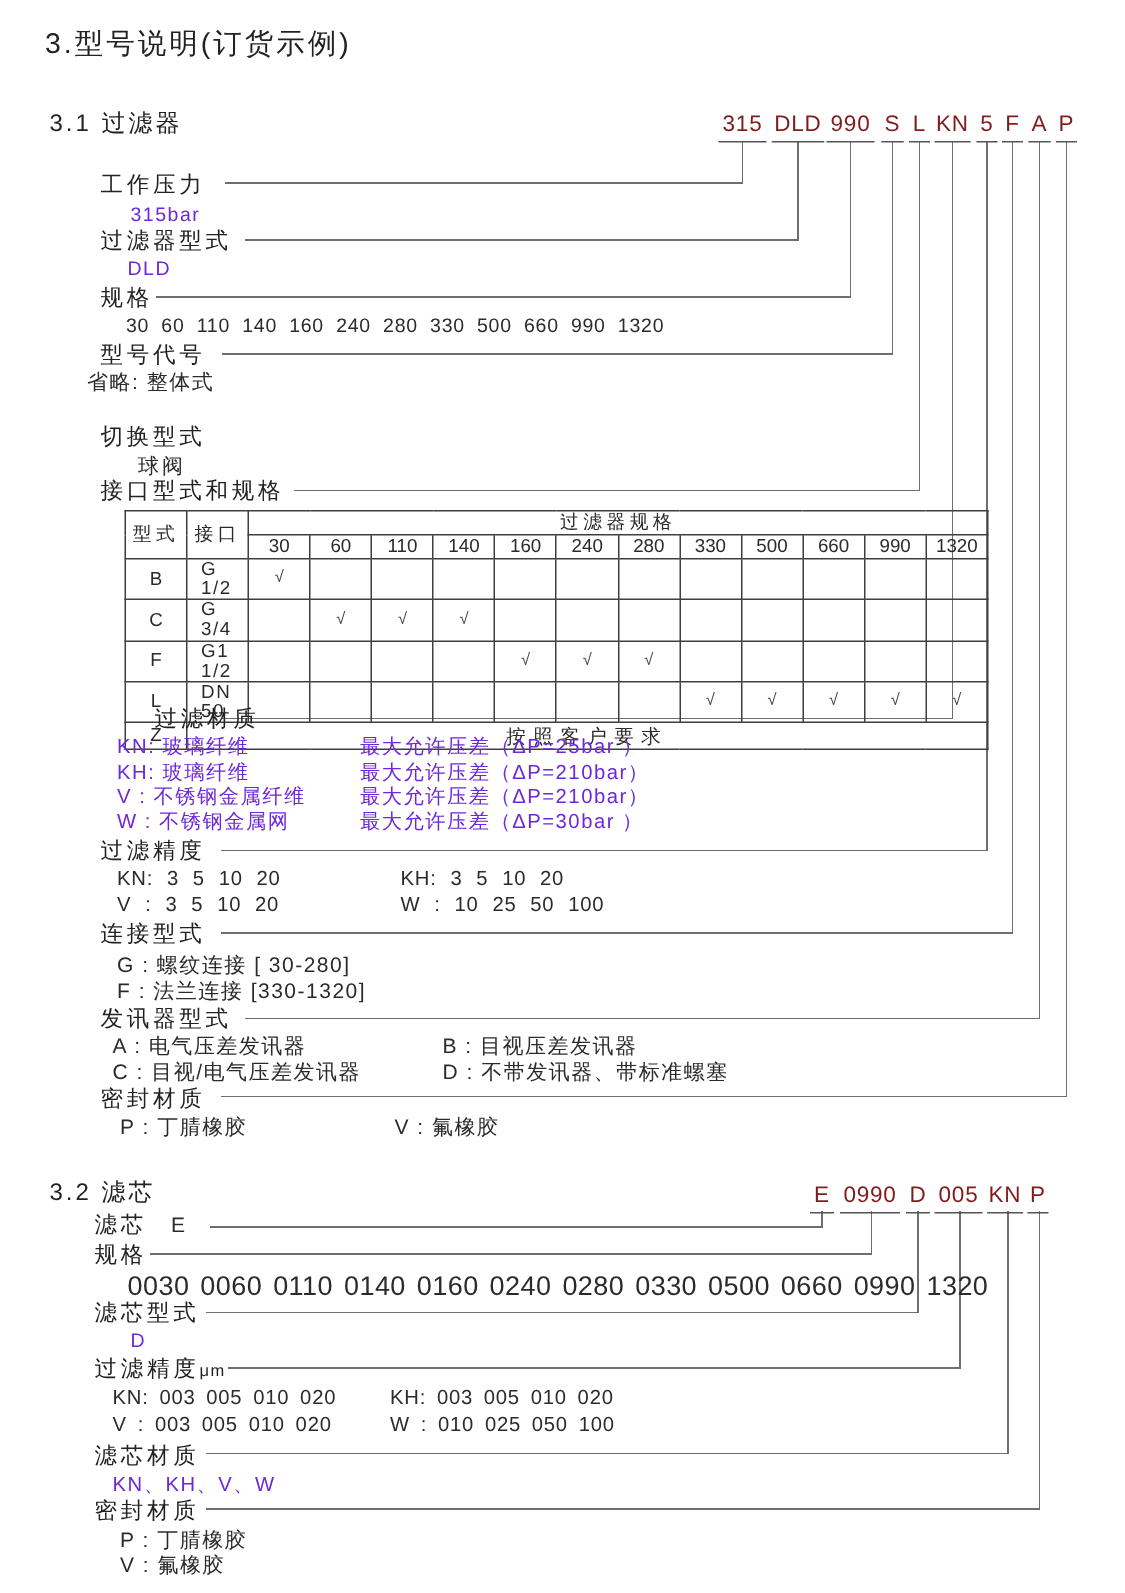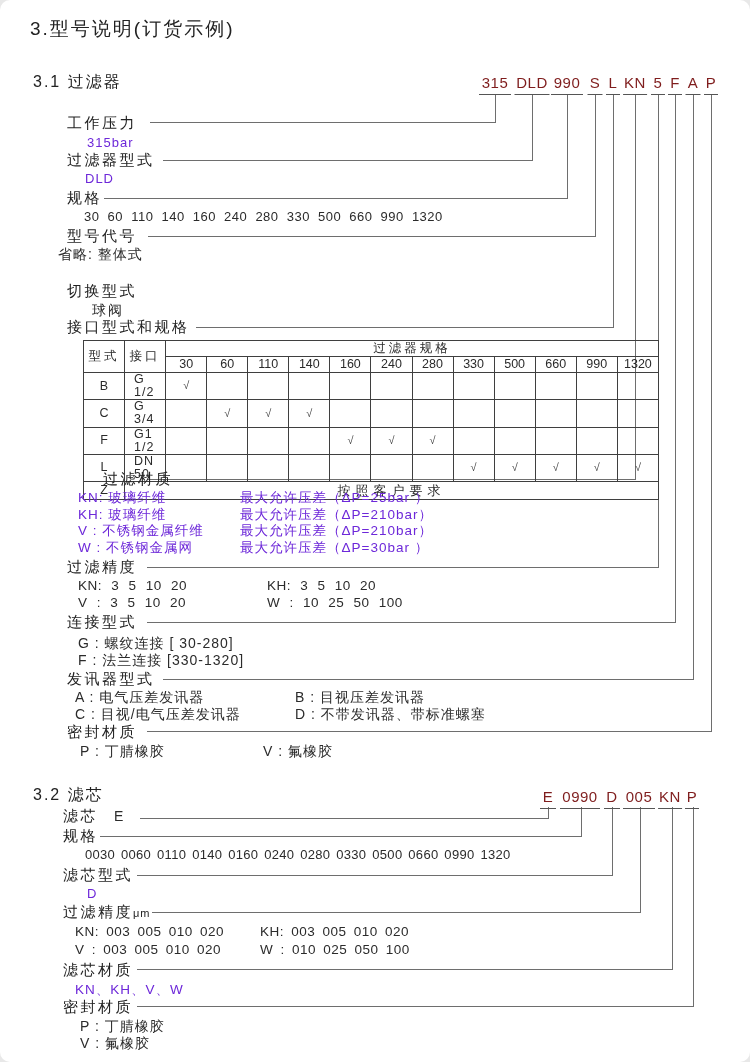--- a/index.html
+++ b/index.html
@@ -1,28 +1,28 @@
 <!DOCTYPE html>
 <html><head>
 <meta charset="utf-8">
 <style>
   html,body{margin:0;padding:0;background:#e8e8e8;}
   .page{
     position:relative;width:750px;height:1062px;margin:0 auto;background:#ffffff;
-    font-family:"Liberation Sans", sans-serif;color:#2b2b2b;overflow:hidden;border-radius:10px;
+    font-family:"Liberation Sans", sans-serif;color:#2b2b2b;overflow:hidden;
   }
   .abs{position:absolute;white-space:nowrap;}
   .page-title{font-size:19px;letter-spacing:2px;color:#222;}
   .sec-heading{font-size:16px;letter-spacing:2px;color:#222;}
   .field-label{font-size:15px;letter-spacing:2.5px;color:#222;}
   .field-unit{font-size:11px;letter-spacing:1px;color:#222;}
   .sub{font-size:13px;letter-spacing:1px;color:#6d28d9;}
   .sub14{font-size:14px;letter-spacing:1px;color:#2b2b2b;}
   .speclist{font-size:13px;letter-spacing:.5px;word-spacing:4px;}
-  .speclist2{font-size:13px;letter-spacing:.3px;word-spacing:2px;}
+  .speclist2{font-size:18px;letter-spacing:.3px;word-spacing:2px;}
   .prec{font-size:13.5px;letter-spacing:.5px;word-spacing:5px;}
   .code-seg{
     position:absolute;transform:translateX(-50%);text-align:center;
     font-size:15px;letter-spacing:.5px;font-weight:500;color:#7f1d1d;
     border-bottom:1px solid #555;padding:0 1px 3px 1px;
   }
   svg.lines{position:absolute;left:0;top:0;}
   table.spec{
     position:absolute;left:83px;top:340px;width:576px;
     border-collapse:collapse;table-layout:fixed;

